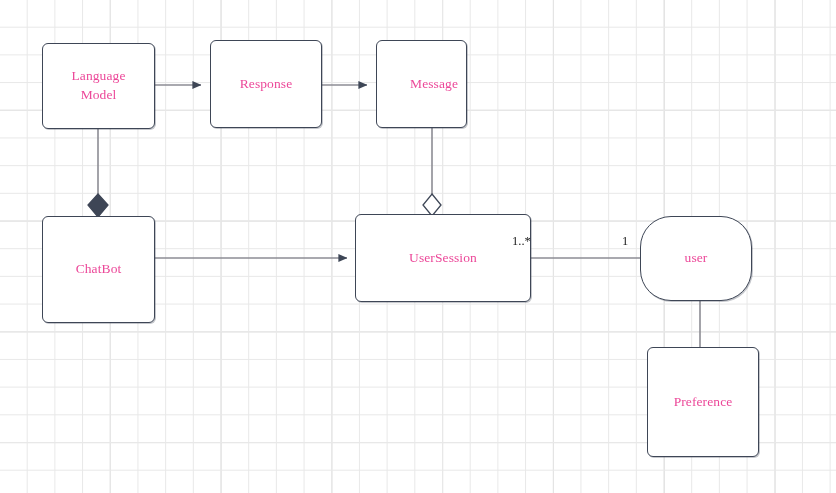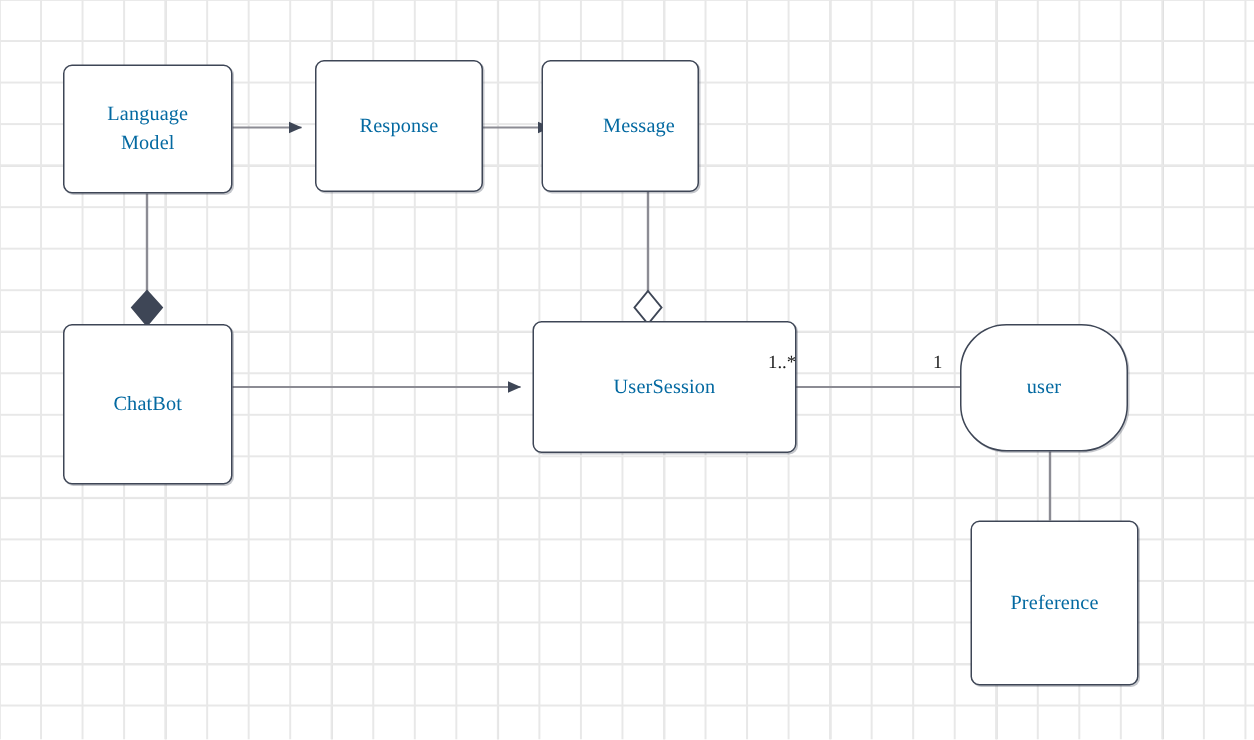--- a/index.html
+++ b/index.html
@@ -38,21 +38,21 @@
   .node {
     position: absolute;
     box-sizing: border-box;
     background: #ffffff;
     border: 1.6px solid #3e4656;
     border-radius: 6px;
     display: flex;
     align-items: center;
     justify-content: center;
     text-align: center;
-    color: #0369a1;
+    color: #ec4899;
     font-size: 13.5px;
     line-height: 1.38;
     letter-spacing: 0.1px;
     box-shadow: 1px 1px 0 rgba(62,70,86,0.30);
   }
   .node-label {
     display: block;
     white-space: pre-line;
     padding: 0 6px;
   }
@@ -113,21 +113,21 @@
 
   <div class="node" style="left:42px; top:43px; width:113px; height:86px;">
     <span class="node-label">Language
 Model</span>
   </div>
 
   <div class="node" style="left:210px; top:40px; width:112px; height:88px;justify-content:center;">
     <span class="node-label">Response</span>
   </div>
 
-  <div class="node" style="left:361px; top:40px; width:105px; height:88px;padding-left:25px;">
+  <div class="node" style="left:376px; top:40px; width:91px; height:88px;padding-left:25px;">
     <span class="node-label">Message</span>
   </div>
 
   <div class="node" style="left:42px; top:216px; width:113px; height:107px;">
     <span class="node-label">ChatBot</span>
   </div>
 
   <div class="node" style="left:355px; top:214px; width:176px; height:88px;">
     <span class="node-label">UserSession</span>
   </div>

